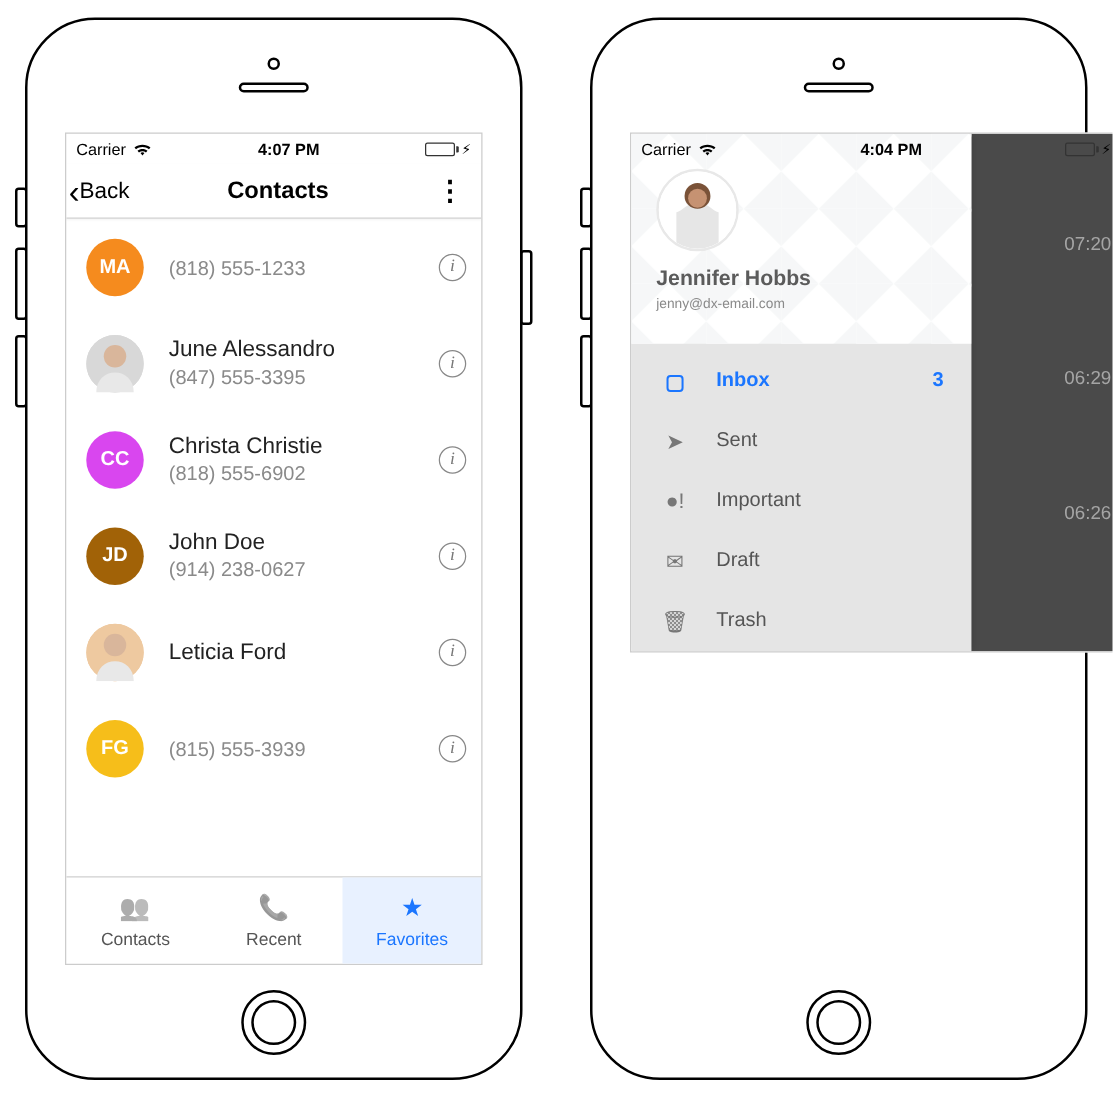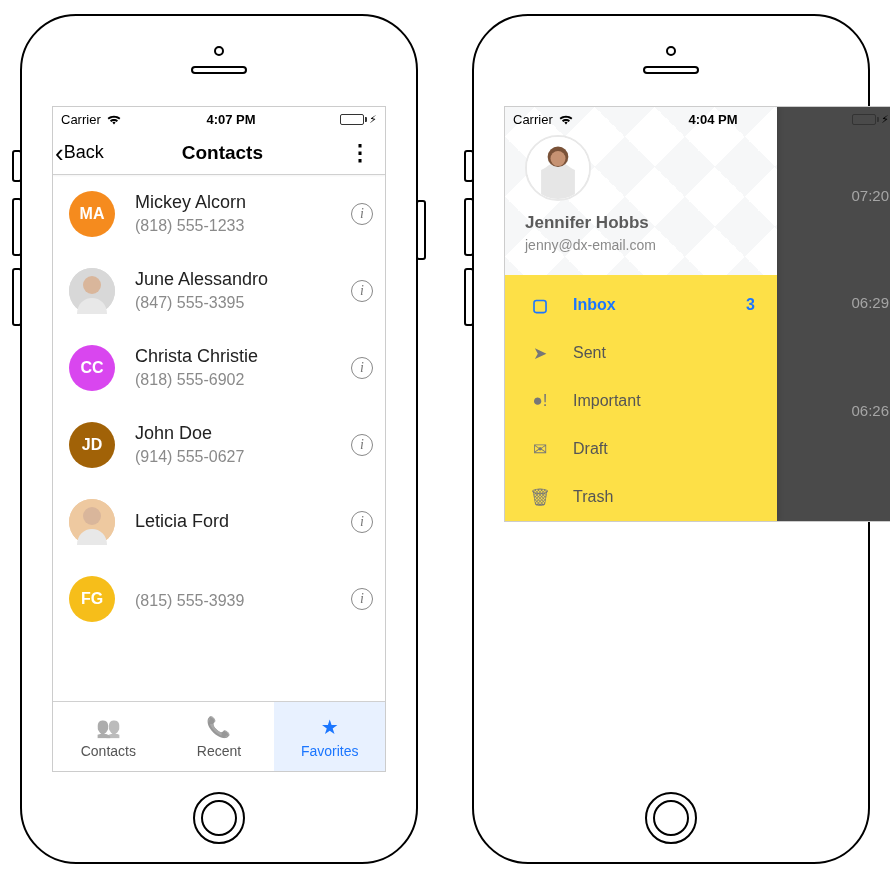--- a/index.html
+++ b/index.html
@@ -168,21 +168,21 @@
     gap:4px;
   }
   .tab.active { color:#1b76ff; background:#e8f1ff; }
   .tab-icon { font-size:20px; }
 
   
   .screen2 { flex-direction: row; position:relative; }
   .drawer {
     width: 272px;
     height:100%;
-    background:#fde047;
+    background:#e5e5e5;
     display:flex;
     flex-direction:column;
     z-index:2;
     box-shadow: 1px 0 6px rgba(0,0,0,0.15);
   }
   .drawer-header {
     height: 168px;
     padding: 16px 18px 14px 20px;
     background:
       linear-gradient(135deg, #f6f7f8 25%, transparent 25%) 0 0/60px 60px,
@@ -191,21 +191,21 @@
       linear-gradient(315deg, #f6f7f8 25%, #fff 25%) 0 0/60px 60px;
   }
   .drawer-avatar {
     width: 66px; height: 66px; border-radius:50%;
     background:#fff;
     border:2px solid #e8e8e8;
     margin-bottom: 12px;
     overflow:hidden;
   }
   .drawer-name  { font-size:17px; font-weight:700; color:#5b5b5b; }
-  .drawer-email { font-size:14px; color:#8a8a8a; margin-top:4px; }
+  .drawer-email { font-size:11px; color:#8a8a8a; margin-top:4px; }
 
   .folders { padding-top:6px; }
   .folder {
     display:flex; align-items:center;
     height:48px; padding:0 22px;
     font-size:16px; color:#555;
   }
   .folder.active { color:#1b76ff; font-weight:600; }
   .folder-icon { width:26px; text-align:center; margin-right:20px; font-size:17px; }
   .folder-name { flex:1; }
@@ -288,21 +288,20 @@
           <span>Back</span>
         </div>
         <span class="nav-title">Contacts</span>
         <span class="kebab">⋮</span>
       </div>
 
       <div class="contacts-list" id="contacts-list">
           <div class="contact-row">
             <div class="avatar" style="background: rgb(245, 139, 30);">MA</div>
             <div class="contact-text">
-              <div class="contact-name">Mickey Alcorn</div>
               <div class="contact-phone">(818) 555-1233</div>
             </div>
             <div class="info-icon">i</div>
           </div>
           <div class="contact-row">
             <div class="avatar" style="background: rgb(216, 216, 216);">
               <svg viewBox="0 0 46 46">
                 <circle cx="23" cy="23" r="23" fill="#d8d8d8"></circle>
                 <circle cx="23" cy="17" r="9" fill="#d9b69b"></circle>
                 <path d="M8 46c0-10 7-16 15-16s15 6 15 16z" fill="#e8e8e8"></path>
@@ -319,21 +318,21 @@
             <div class="contact-text">
               <div class="contact-name">Christa Christie</div>
               <div class="contact-phone">(818) 555-6902</div>
             </div>
             <div class="info-icon">i</div>
           </div>
           <div class="contact-row">
             <div class="avatar" style="background: #a16207;">JD</div>
             <div class="contact-text">
               <div class="contact-name">John Doe</div>
-              <div class="contact-phone">(914) 555-0627</div>
+              <div class="contact-phone">(914) 238-0627</div>
             </div>
             <div class="info-icon">i</div>
           </div>
           <div class="contact-row">
             <div class="avatar" style="background: rgb(238, 201, 160);">
               <svg viewBox="0 0 46 46">
                 <circle cx="23" cy="23" r="23" fill="#eec9a0"></circle>
                 <circle cx="23" cy="17" r="9" fill="#d9b69b"></circle>
                 <path d="M8 46c0-10 7-16 15-16s15 6 15 16z" fill="#e8e8e8"></path>
               </svg>

